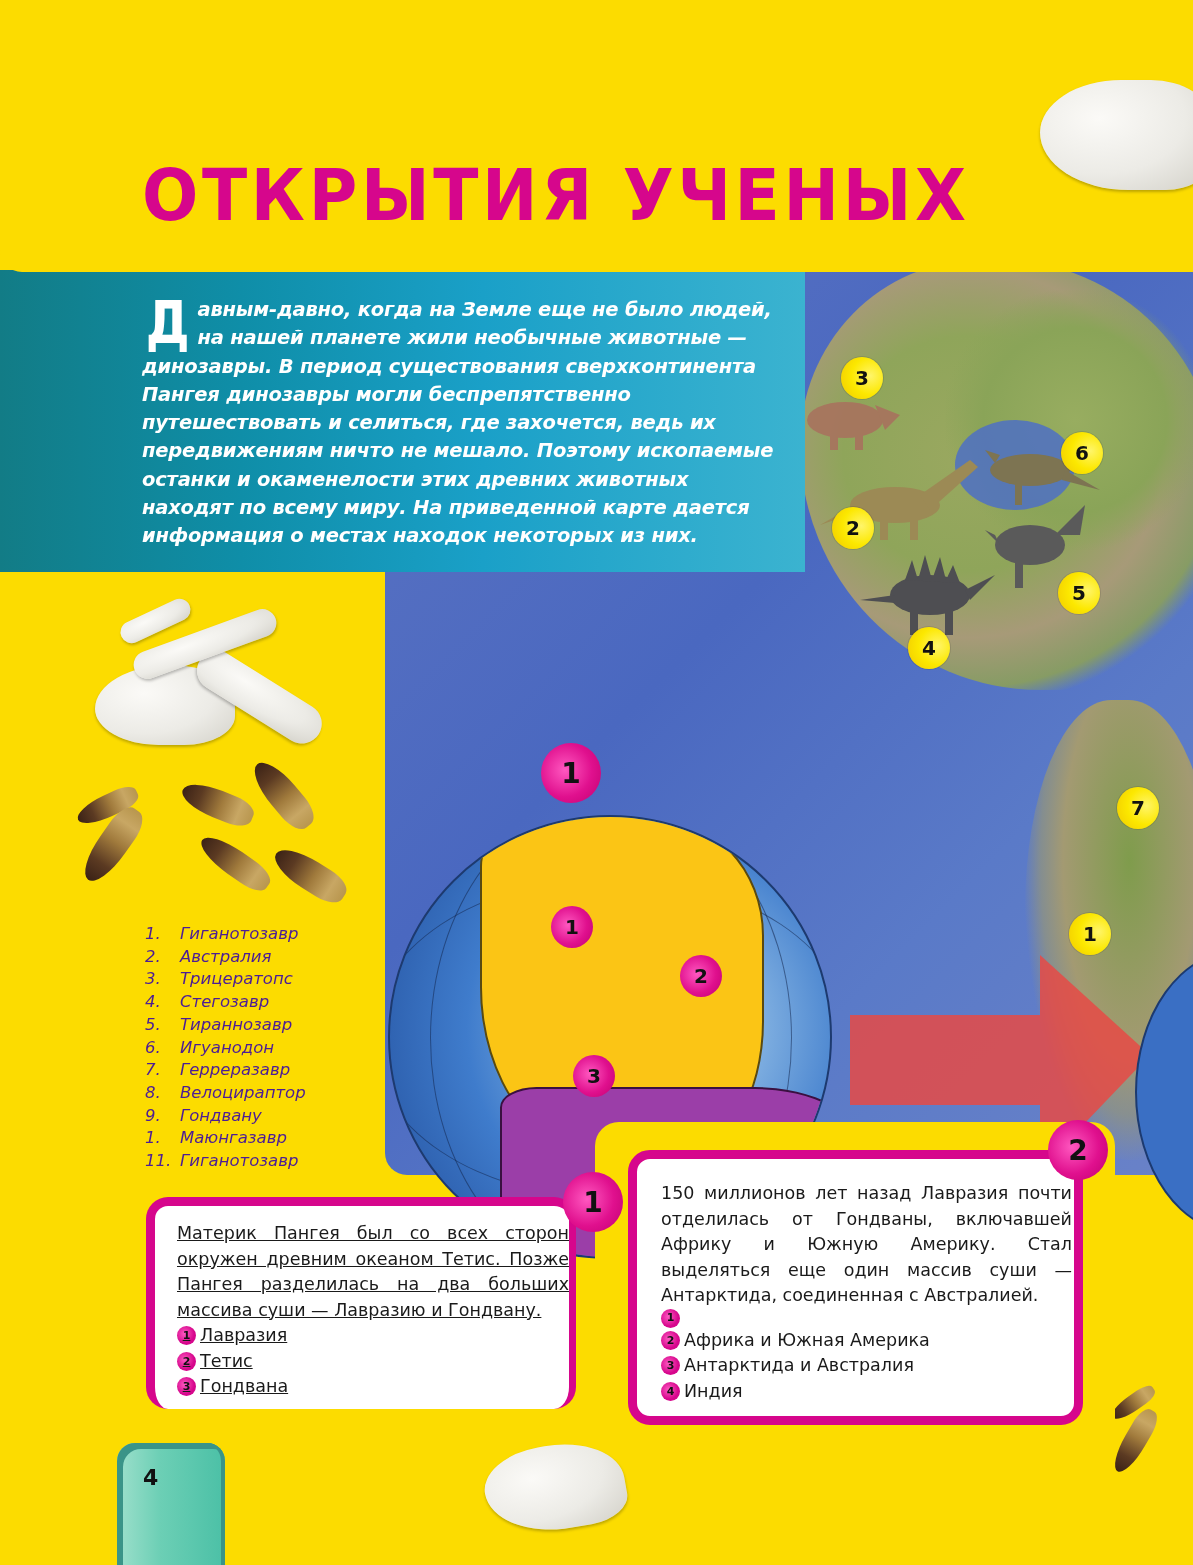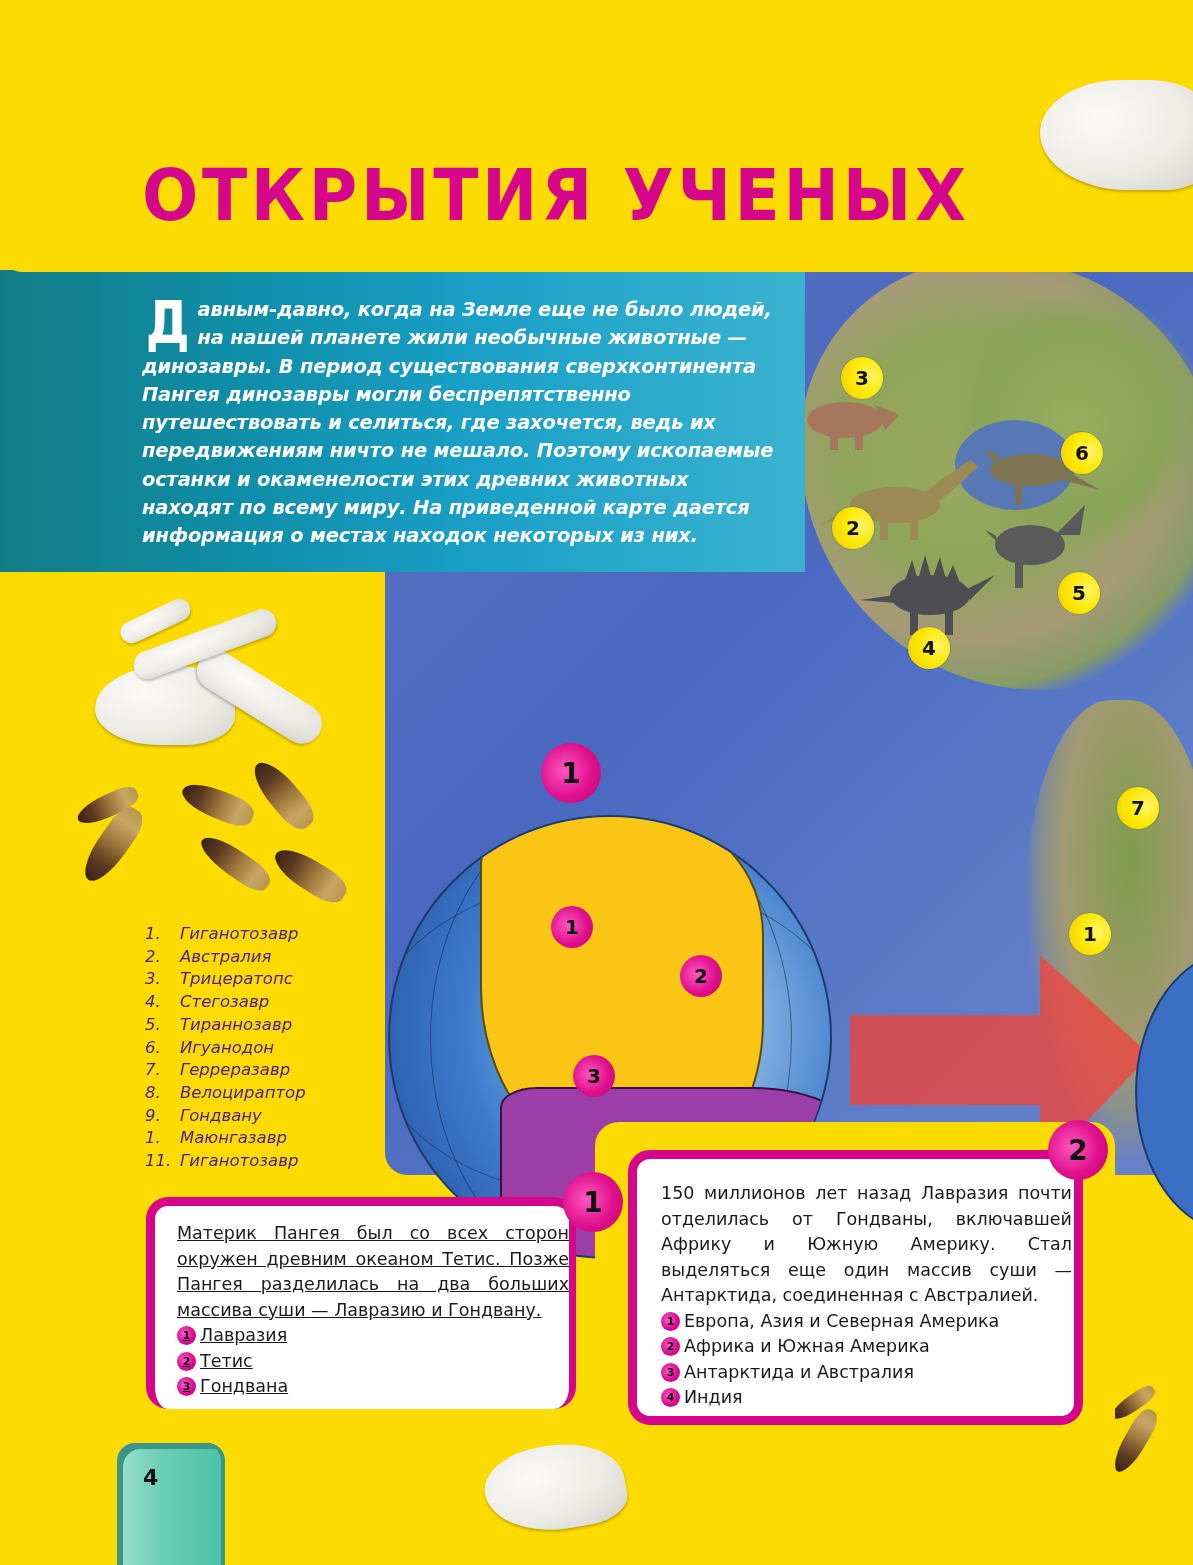--- a/index.html
+++ b/index.html
@@ -185,21 +185,20 @@
   <div><span class="num">9.</span><span>Гондвану</span></div>
   <div><span class="num">1.</span><span>Маюнгазавр</span></div>
   <div><span class="num">11.</span><span>Гиганотозавр</span></div>
 </div>
 
 <div class="abs yframe2"></div>
 <div class="abs box box2">
   <p>150 миллионов лет назад Лавразия почти отделилась от Гондваны, включавшей Африку и Южную Америку. Стал выделяться еще один массив суши — Антарктида, соединенная с Австралией.</p>
   <div class="legend-row">
       <span class="bullet">1</span>
-      <span>Европа, Азия и Северная Америка</span>
     </div>
   <div class="legend-row">
       <span class="bullet">2</span>
       <span>Африка и Южная Америка</span>
     </div>
   <div class="legend-row">
       <span class="bullet">3</span>
       <span>Антарктида и Австралия</span>
     </div>
   <div class="legend-row">

